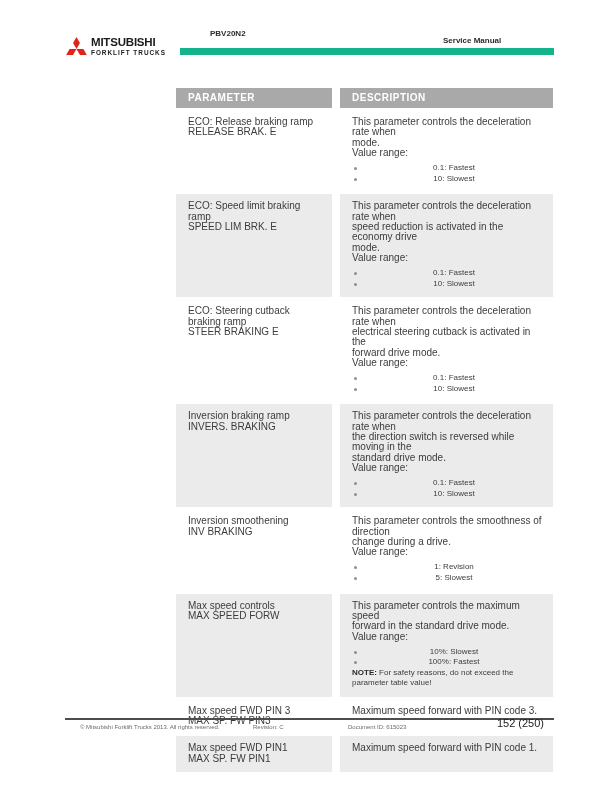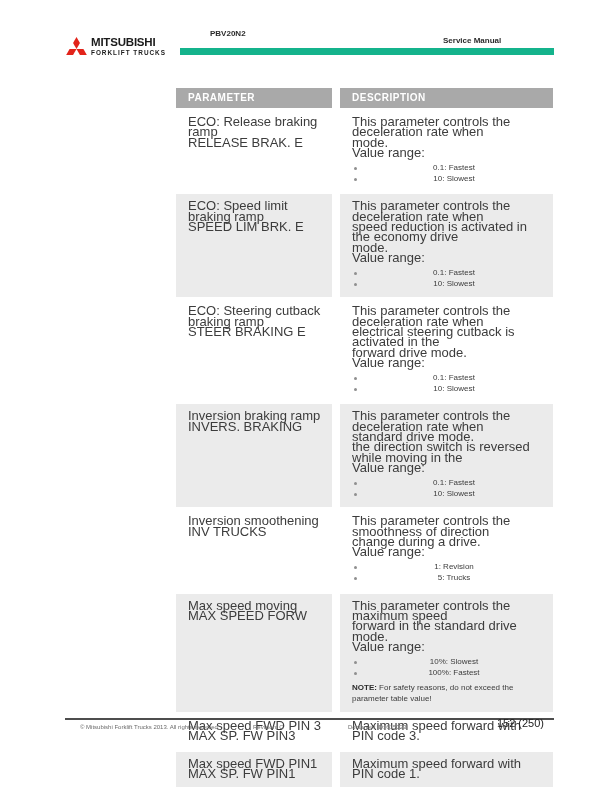--- a/index.html
+++ b/index.html
@@ -27,26 +27,26 @@
 
   
   .ptable{position:absolute;left:176px;top:88px;width:377px;}
   .thead,.trow{display:grid;grid-template-columns:156px 213px;column-gap:8px;}
   .thead{margin-bottom:2px;}
   .hcell{background:var(--thead-bg);color:#fff;font-size:10px;font-weight:bold;
          letter-spacing:0.5px;height:20px;line-height:20px;padding-left:12px;}
   .trow{margin-bottom:2px;}
   .cell{background:#fff;padding:7px 10px 8px 12px;font-size:8px;line-height:10.3px;}
   .cell.alt{background:var(--row-alt);}
-  .pline,.dline{font-size:13px;line-height:10.3px;color:var(--text);}
+  .pline,.dline{font-size:10px;line-height:10.3px;color:var(--text);}
   .vrl{list-style:none;margin-top:5px;text-align:center;}
   .vri{position:relative;padding-left:13px;font-size:8px;line-height:10.6px;color:var(--text);}
   .vri::before{content:"";position:absolute;left:2px;top:4px;width:3px;height:3px;
                border-radius:50%;background:#8F8F8F;}
-  .note{margin-top:5px;font-size:8px;line-height:10.3px;color:var(--text);}
+  .note{font-size:8px;line-height:10.3px;color:var(--text);}
   .note strong{font-weight:bold;color:#2B2B2B;}
 
   
   .footer-line{position:absolute;left:65px;top:718px;width:489px;height:2px;background:#4D4D4D;}
   .f-copy{position:absolute;left:80px;top:724px;font-size:6px;color:var(--muted);}
   .f-rev{position:absolute;left:253px;top:724px;font-size:6px;color:var(--muted);}
   .f-doc{position:absolute;left:348px;top:724px;font-size:6px;color:var(--muted);}
   .f-page{position:absolute;right:68px;top:717px;font-size:11px;color:#222;}
 </style>
 </head>
@@ -124,47 +124,47 @@
             </ul>
           </div>
         </div>
         <div class="trow">
           <div class="cell alt">
             <div class="pline">Inversion braking ramp</div>
             <div class="pline">INVERS. BRAKING</div>
           </div>
           <div class="cell alt">
             <div class="dline">This parameter controls the deceleration rate when</div>
+            <div class="dline">the direction switch is reversed while moving in the</div>
             <div class="dline">standard drive mode.</div>
-            <div class="dline">the direction switch is reversed while moving in the</div>
             <div class="dline">Value range:</div>
             <ul class="vrl">
               <li class="vri">0.1: Fastest</li>
               <li class="vri">10: Slowest</li>
             </ul>
           </div>
         </div>
         <div class="trow">
           <div class="cell">
             <div class="pline">Inversion smoothening</div>
-            <div class="pline">INV TRUCKS</div>
+            <div class="pline">INV BRAKING</div>
           </div>
           <div class="cell">
             <div class="dline">This parameter controls the smoothness of direction</div>
             <div class="dline">change during a drive.</div>
             <div class="dline">Value range:</div>
             <ul class="vrl">
               <li class="vri">1: Revision</li>
-              <li class="vri">5: Trucks</li>
-            </ul>
-          </div>
-        </div>
-        <div class="trow">
-          <div class="cell alt">
-            <div class="pline">Max speed moving</div>
+              <li class="vri">5: Slowest</li>
+            </ul>
+          </div>
+        </div>
+        <div class="trow">
+          <div class="cell alt">
+            <div class="pline">Max speed controls</div>
             <div class="pline">MAX SPEED FORW</div>
           </div>
           <div class="cell alt">
             <div class="dline">This parameter controls the maximum speed</div>
             <div class="dline">forward in the standard drive mode.</div>
             <div class="dline">Value range:</div>
             <ul class="vrl">
               <li class="vri">10%: Slowest</li>
               <li class="vri">100%: Fastest</li>
             </ul>

